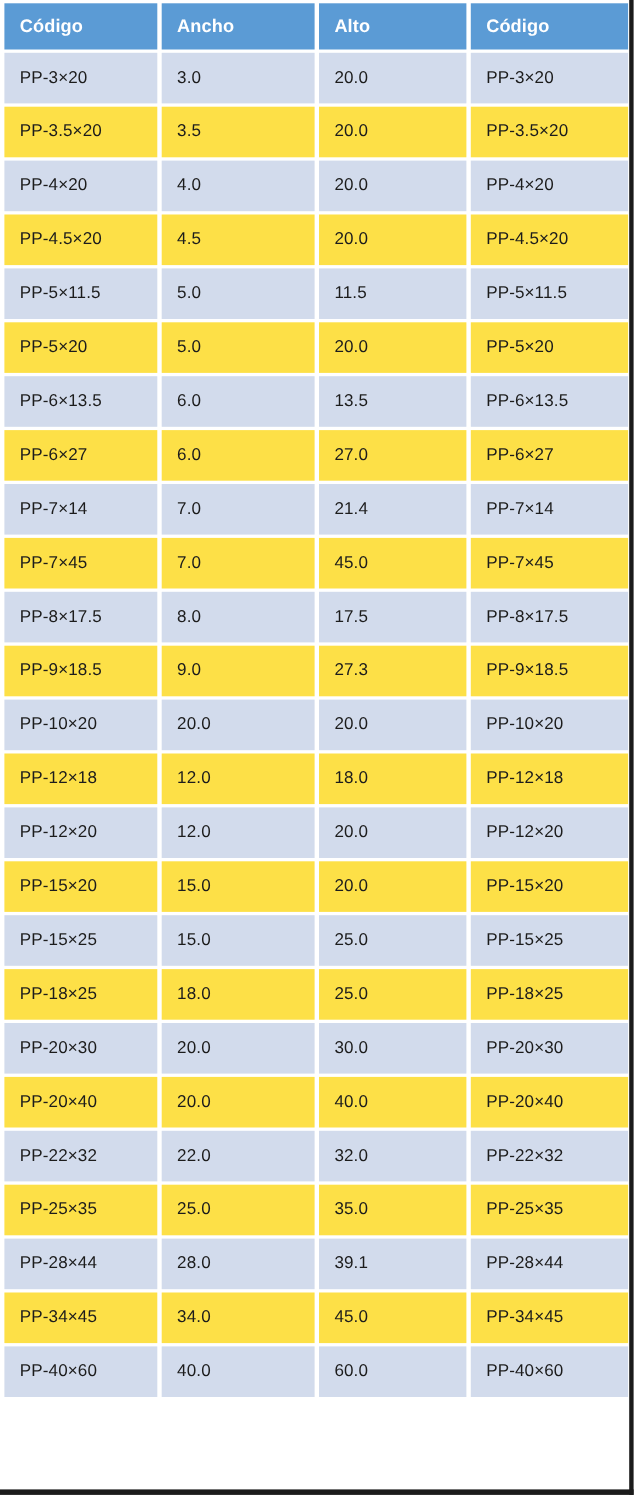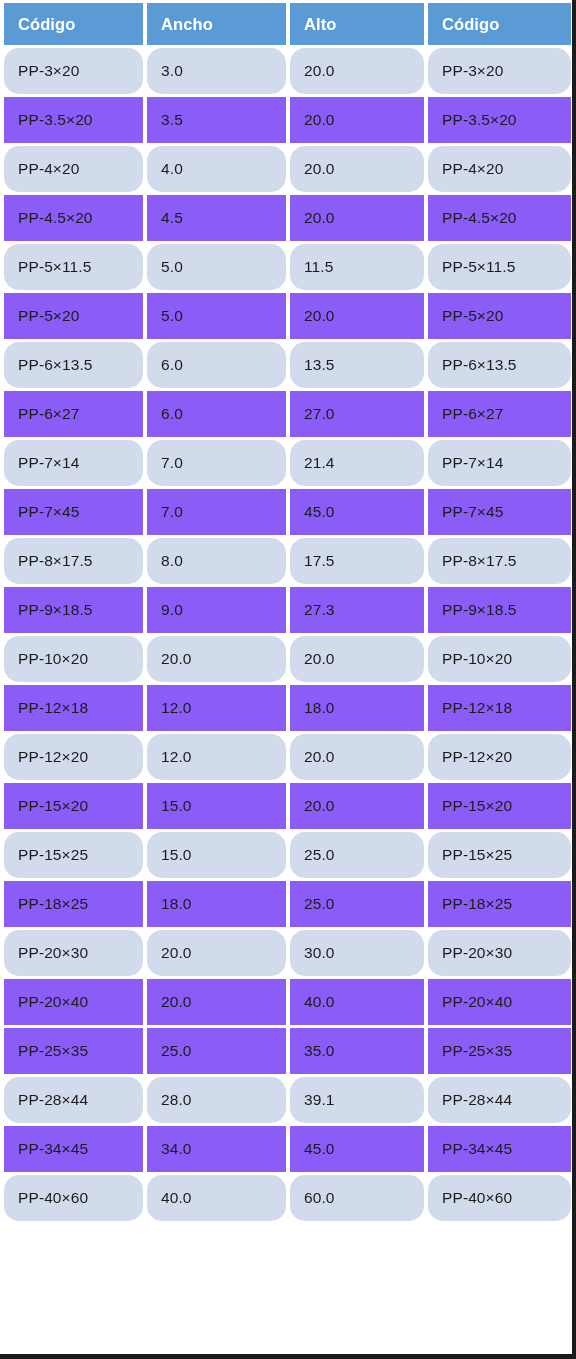--- a/index.html
+++ b/index.html
@@ -64,22 +64,22 @@
   table.spec-table th {
     background: #5b9bd5;
     color: #ffffff;
     font-weight: bold;
     font-size: 16.5px;
     height: 42px;
   }
   table.spec-table td {
     height: 46px;
   }
-  tr.row-odd td { background: #d2dbec; border-radius: 15px; }
-  tr.row-even td { background: #8b5cf6; }
+  tr.row-odd td { background: #d2dbec; }
+  tr.row-even td { background: #fde047; }
 
   col.c-codigo  { width: 139px; }
   col.c-ancho   { width: 139px; }
   col.c-alto    { width: 134px; }
   col.c-codigo2 { width: 143px; }
 </style>
 </head>
 <body>
 
 <div id="page">
@@ -214,20 +214,26 @@
             <td>20.0</td>
             <td>30.0</td>
             <td>PP-20×30</td>
           </tr>
           <tr class="row-even">
             <td>PP-20×40</td>
             <td>20.0</td>
             <td>40.0</td>
             <td>PP-20×40</td>
           </tr>
+          <tr class="row-odd">
+            <td>PP-22×32</td>
+            <td>22.0</td>
+            <td>32.0</td>
+            <td>PP-22×32</td>
+          </tr>
           <tr class="row-even">
             <td>PP-25×35</td>
             <td>25.0</td>
             <td>35.0</td>
             <td>PP-25×35</td>
           </tr>
           <tr class="row-odd">
             <td>PP-28×44</td>
             <td>28.0</td>
             <td>39.1</td>

